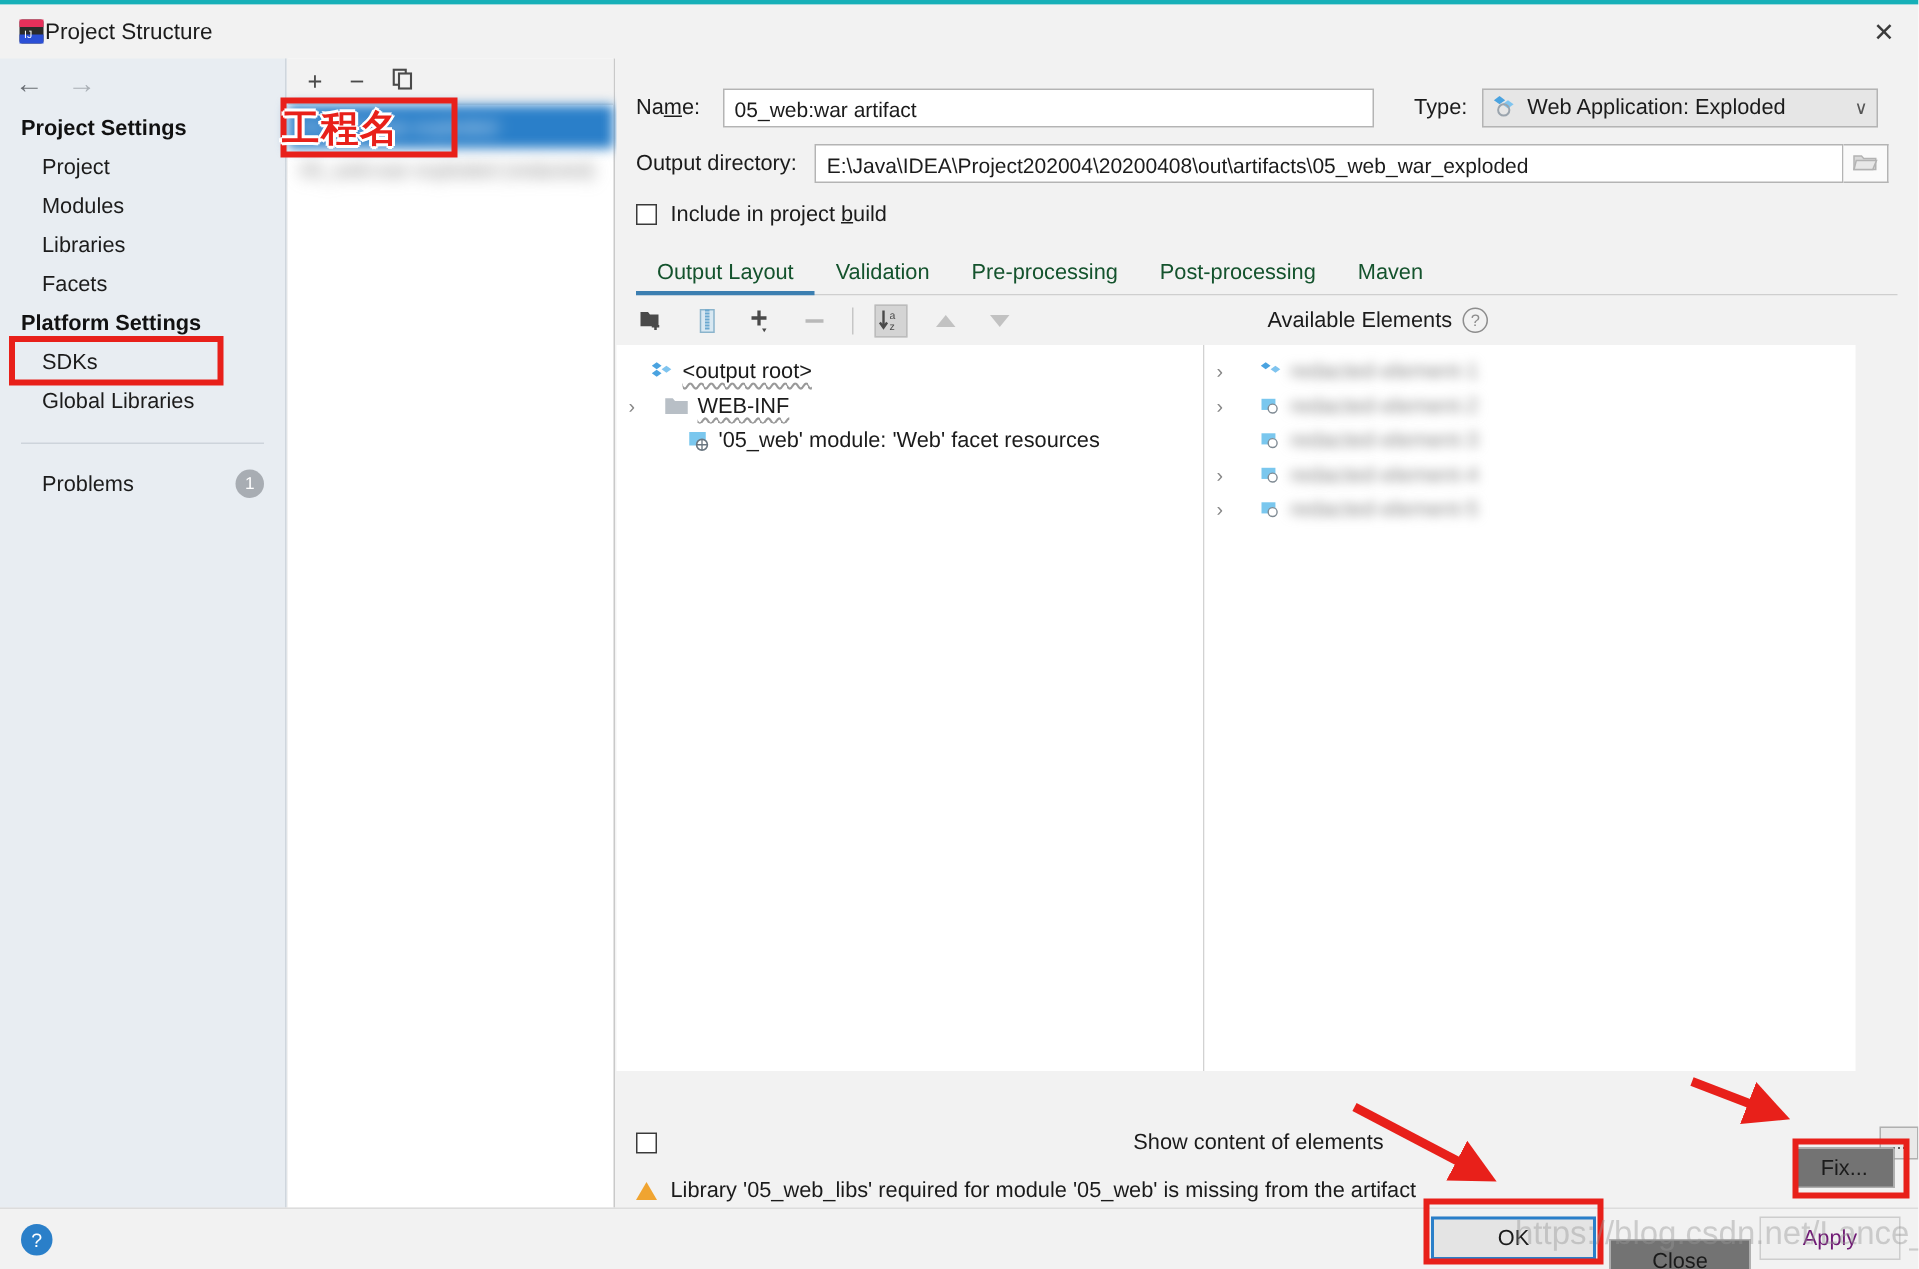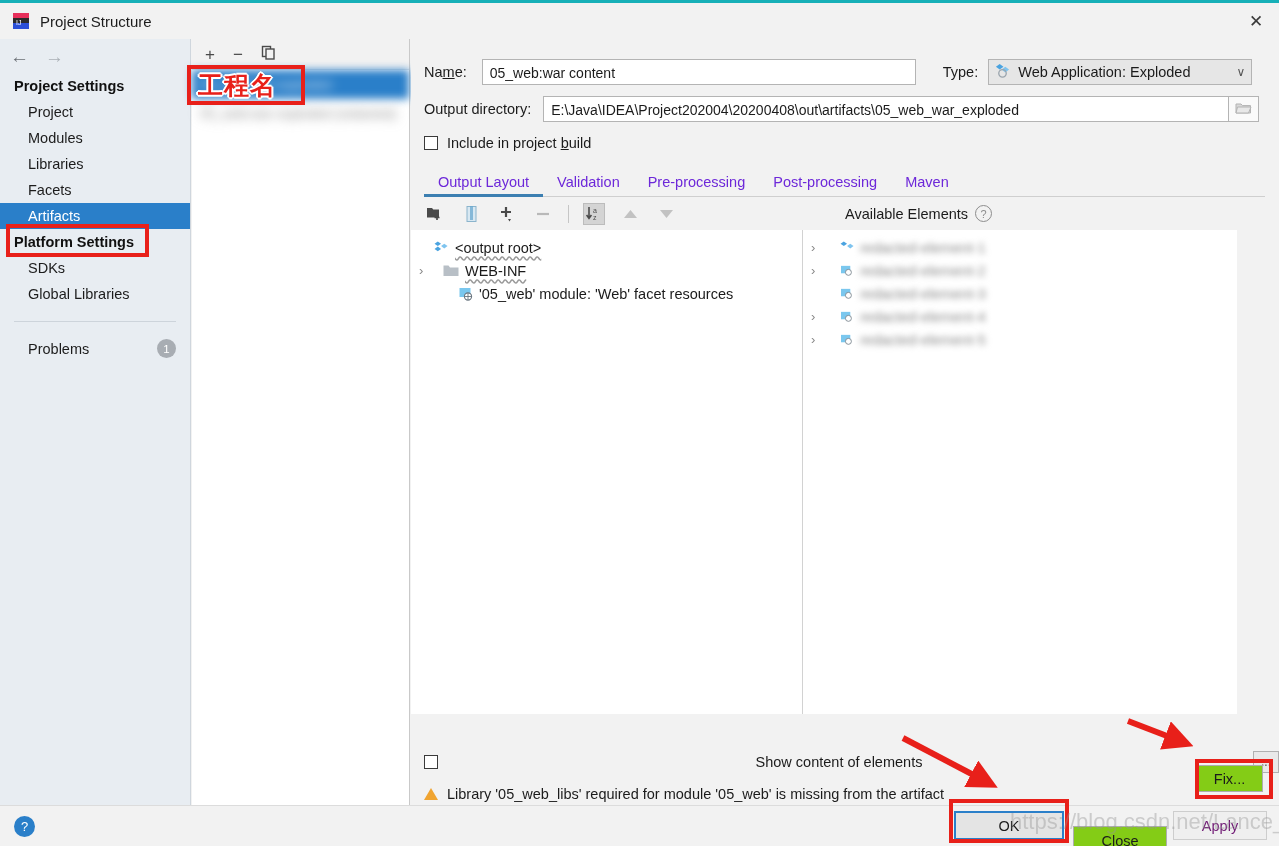--- a/index.html
+++ b/index.html
@@ -32,21 +32,20 @@
     background: #f2f2f2;
     display: flex;
     align-items: center;
   }
   .title-icon {
     margin-left: 12px;
     width: 18px; height: 18px;
     position: relative;
   }
   .title-text {
-    margin-left: 10px;
     font-size: 15px;
     color: #1c1c1c;
   }
   .win-close {
     position: absolute;
     right: 0; top: 0;
     width: 46px; height: 36px;
     display: flex;
     align-items: center;
     justify-content: center;
@@ -215,21 +214,21 @@
   
   .tabs {
     display: flex;
     align-items: flex-end;
     height: 31px;
     margin-left: 13px;
     border-bottom: 1px solid #cfcfcf;
   }
   .tab {
     font-size: 14.5px;
-    color: #6d28d9;
+    color: #14532d;
     padding: 0 14px 6px 14px;
     cursor: default;
     position: relative;
   }
   .tab.active::after {
     content: "";
     position: absolute;
     left: 0; right: 0; bottom: -1px;
     height: 3px;
     background: #3c7fb1;
@@ -347,21 +346,21 @@
     border-radius: 50%;
     background: #2a7fc9;
     color: #fff;
     font-size: 13px;
     display: flex; align-items: center; justify-content: center;
   }
   .btn {
     height: 29px;
     min-width: 94px;
     border: 1px solid #adadad;
-    background: #84cc16;
+    background: #737373;
     font-size: 14.5px;
     color: #1b1b1b;
     display: flex;
     align-items: center;
     justify-content: center;
     box-sizing: border-box;
     cursor: default;
   }
   .btn.focused {
     border: 2px solid #2a7fc9;
@@ -425,23 +424,20 @@
     </div>
     <div class="nav-item">
       <span>Modules</span>
     </div>
     <div class="nav-item">
       <span>Libraries</span>
     </div>
     <div class="nav-item">
       <span>Facets</span>
     </div>
-    <div class="nav-item selected">
-      <span>Artifacts</span>
-    </div>
 
     <div class="sec-head">Platform Settings</div>
     <div class="nav-item">
       <span>SDKs</span>
     </div>
     <div class="nav-item">
       <span>Global Libraries</span>
     </div>
 
     <div class="nav-sep"></div>
@@ -468,21 +464,21 @@
     </div>
     <div class="list-row">
       <span class="blur-text">05_web:war exploded (redacted)</span>
     </div>
   </div>
 
   <div class="detail">
 
     <div class="row-name">
       <span class="lbl">Na<u>m</u>e:</span>
-      <div class="txtfield" style="width:434px; margin-left:15px;">05_web:war content</div>
+      <div class="txtfield" style="width:434px; margin-left:15px;">05_web:war artifact</div>
       <span class="lbl" style="margin-left:27px;">Type:</span>
       <div class="typebox" style="width:264px; margin-left:10px;">
         <span style="display:flex;align-items:center;gap:8px;">
           <span>
             <svg width="15" height="15" viewBox="0 0 16 16">
               <polygon points="5,1 9,4 5,7 1,4" fill="#4aa3e0"></polygon>
               <polygon points="11,4 15,7 11,10 7,7" fill="#7fc4ef"></polygon>
               <circle cx="8" cy="11" r="4" fill="none" stroke="#9aa4ad" stroke-width="1.4"></circle>
             </svg>
           </span>
@@ -672,21 +668,21 @@
   <div class="btn" style="position:absolute; left:1196px; top:762px; width:67px; height:27px; min-width:0;">Fix...</div>
 
   <div class="footer">
     <div class="help-circle">?</div>
     <div class="btn focused" style="position:absolute; left:954px; top:5px; width:110px;">OK</div>
     <div class="btn" style="position:absolute; left:1073px; top:20px; width:92px;">Close</div>
     <div class="btn disabled" style="position:absolute; left:1173px; top:5px; width:92px;">Apply</div>
   </div>
 
   <div class="anno-box" style="left:187px; top:62px; width:118px; height:40px;"></div>
-  <div class="anno-cn" style="left:198px; top:66px;">工程名</div>
+  <div class="anno-cn" style="left:188px; top:66px;">工程名</div>
 
   <div class="anno-box" style="left:6px; top:221px; width:143px; height:33px;"></div>
 
   <div class="anno-box" style="left:1195px; top:756px; width:78px; height:40px;"></div>
 
   <div class="anno-box" style="left:949px; top:796px; width:120px; height:44px;"></div>
 
   <svg style="position:absolute;left:0;top:0;width:1279px;height:846px;pointer-events:none;">
     <defs>
       <marker id="ah" markerWidth="5" markerHeight="5" refX="2.6" refY="2.5" orient="auto">

